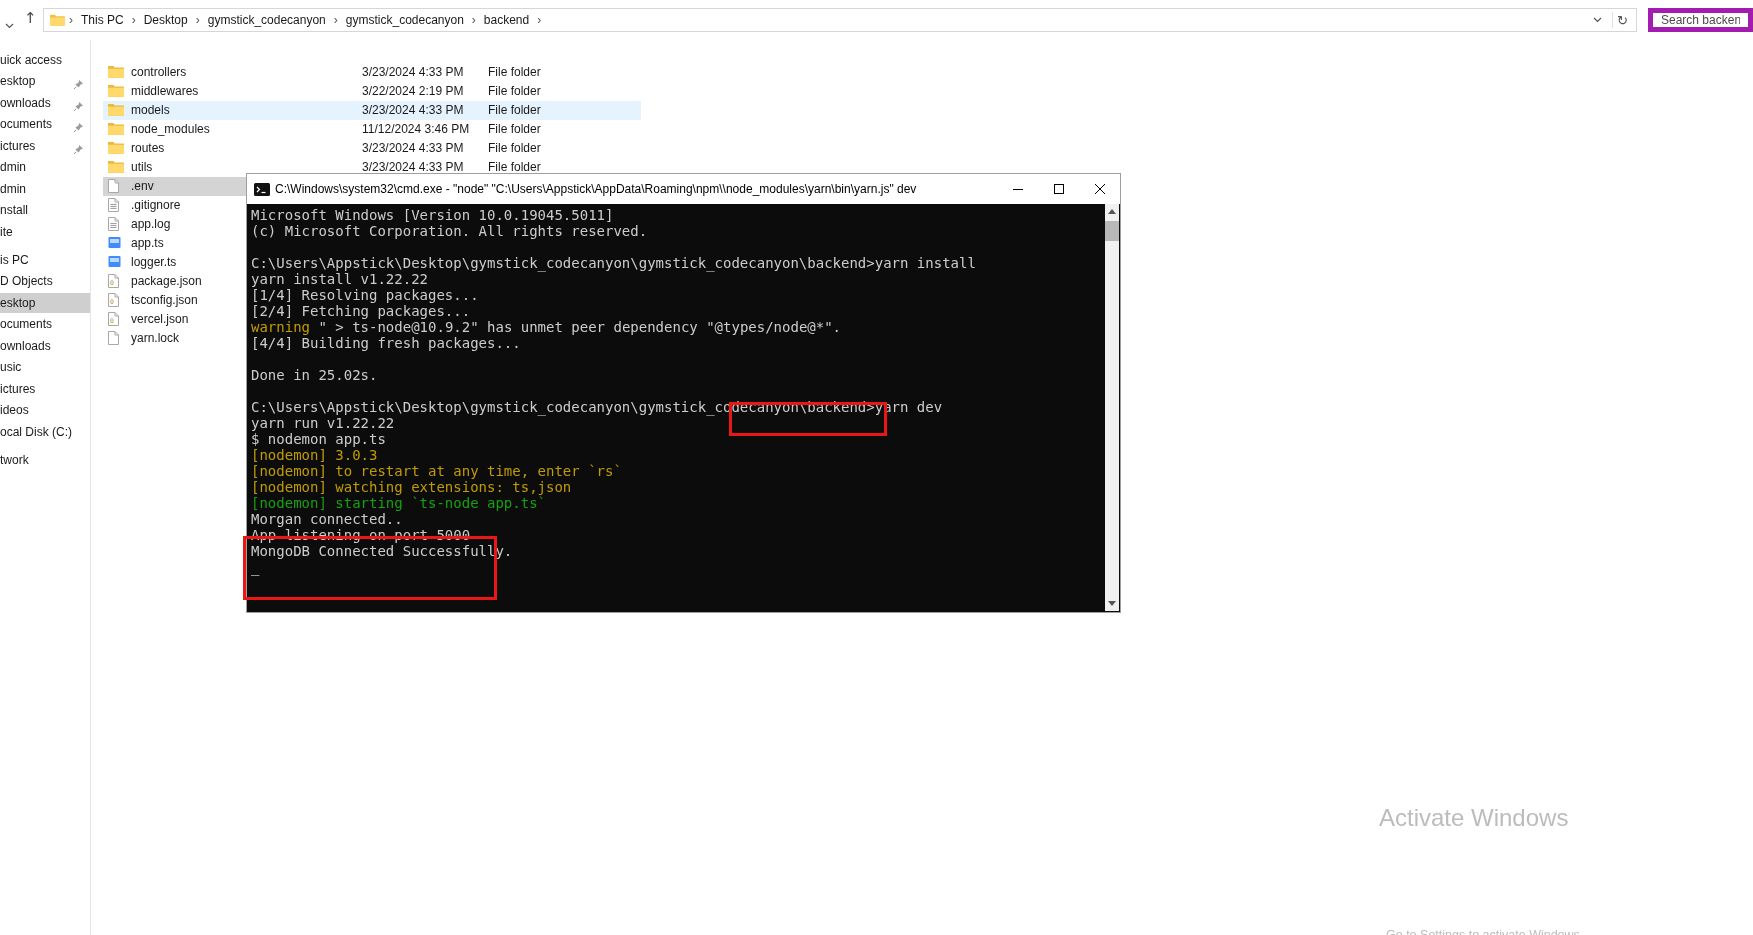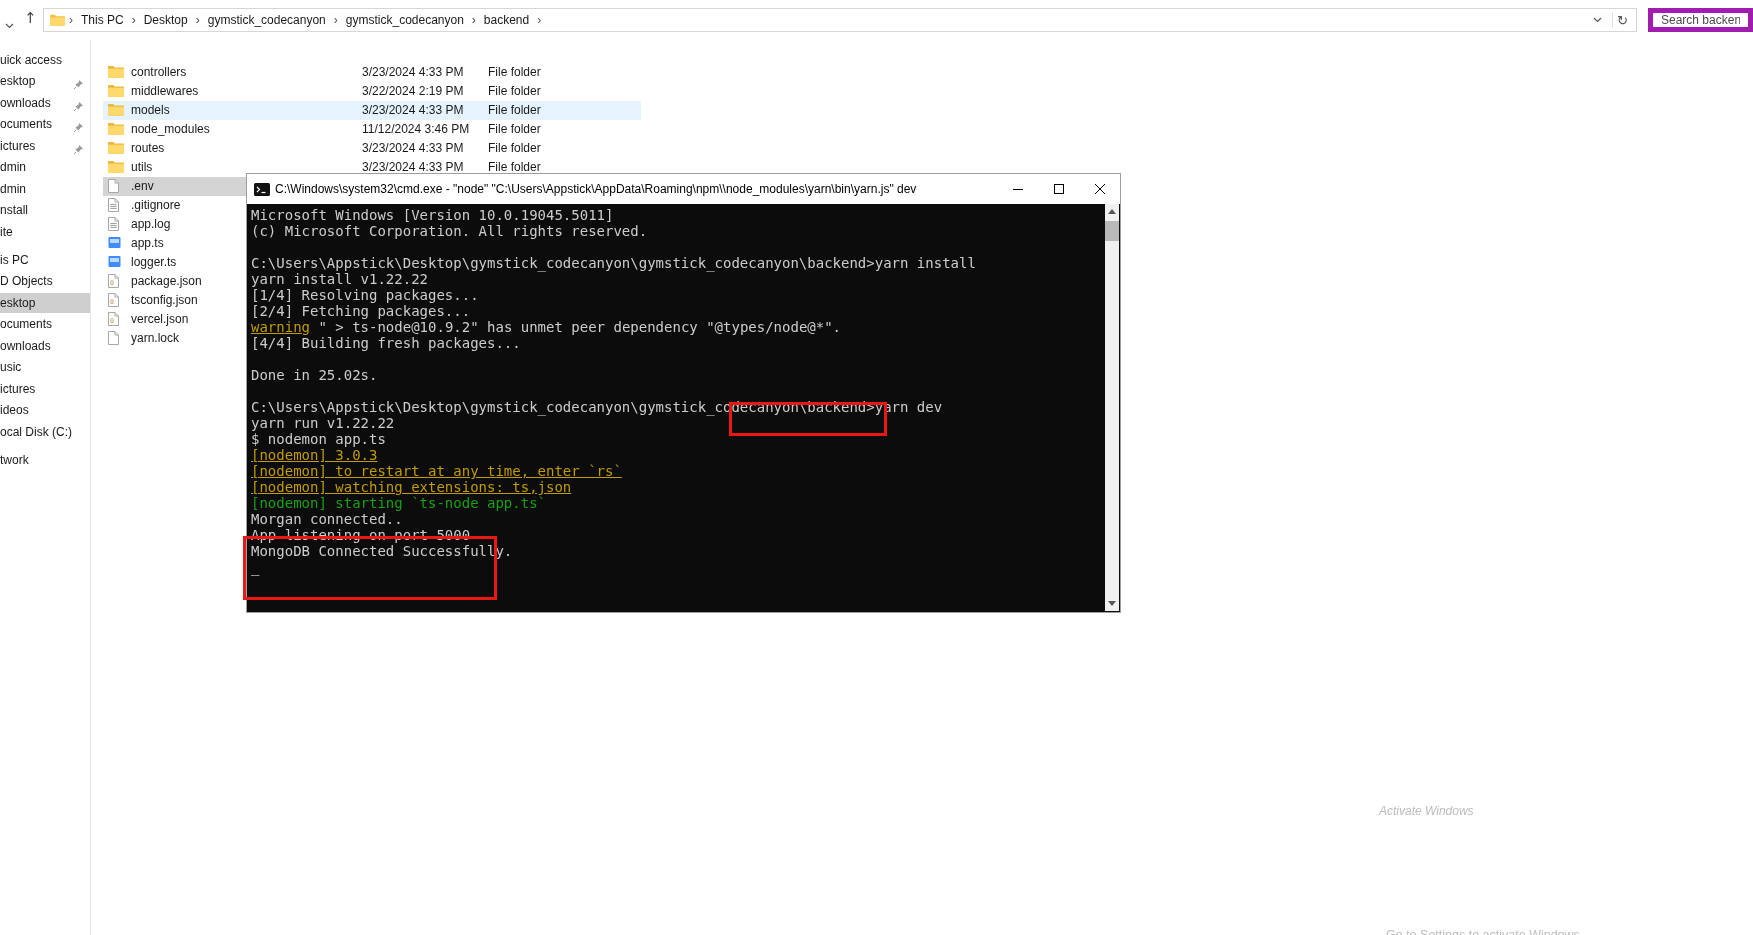--- a/index.html
+++ b/index.html
@@ -54,37 +54,37 @@
             background:#0c0c0c;border:1px solid #9f9f9f;box-sizing:border-box;z-index:5;}
   .term-titlebar{position:absolute;left:0;top:0;right:0;height:30px;background:#fff;
                  display:flex;align-items:center;}
   .cmd-icon{margin:0 5px 0 7px;display:flex;}
   .term-title{font-size:12px;color:#000;white-space:nowrap;overflow:hidden;flex:1;}
   .term-btn{width:41px;height:30px;display:flex;align-items:center;justify-content:center;cursor:default;}
   .term-body{position:absolute;left:4px;top:33px;right:16px;bottom:2px;overflow:hidden;
              font-family:"DejaVu Sans Mono",monospace;font-size:14px;color:#cccccc;}
   .tl{height:16px;line-height:16px;white-space:pre;}
   .c-fg{color:#cccccc;}
-  .c-yellow{color:#c19c00;text-decoration:underline;}
+  .c-yellow{color:#c19c00;}
   .c-green{color:#15a10e;}
   .c-cursor{color:#e8e8e8;}
   .term-scrollbar{position:absolute;top:30px;right:1px;bottom:1px;width:14px;background:#f0f0f0;}
   .sb-up,.sb-down{position:absolute;left:3px;width:0;height:0;
                   border-left:4px solid transparent;border-right:4px solid transparent;}
   .sb-up{top:5px;border-bottom:5px solid #555;}
   .sb-down{bottom:5px;border-top:5px solid #555;}
   .sb-thumb{position:absolute;left:0;top:17px;width:14px;height:20px;background:#b8b8b8;}
 
   
   .redbox{position:absolute;border:3px solid #ea1717;z-index:9;background:transparent;}
   .box1{left:729px;top:402px;width:152px;height:28px;}
   .box2{left:243px;top:536px;width:248px;height:58px;}
 
   
-  .wm1{position:absolute;left:1379px;top:804px;font-size:12px;color:#bcbcbc;z-index:3;font-style:italic;}
+  .wm1{position:absolute;left:1379px;top:804px;font-size:24px;color:#bcbcbc;z-index:3;}
   .wm2{position:absolute;left:1386px;top:928px;font-size:12.5px;color:#bcbcbc;z-index:3;}
 </style>
 </head>
 <body>
 
 <div id="screen">
 
   <span class="tb-chevron">
     <svg width="9" height="6">
         <polyline points="1,1 4.5,4.5 8,1" fill="none" stroke="#555" stroke-width="1.2"></polyline>

